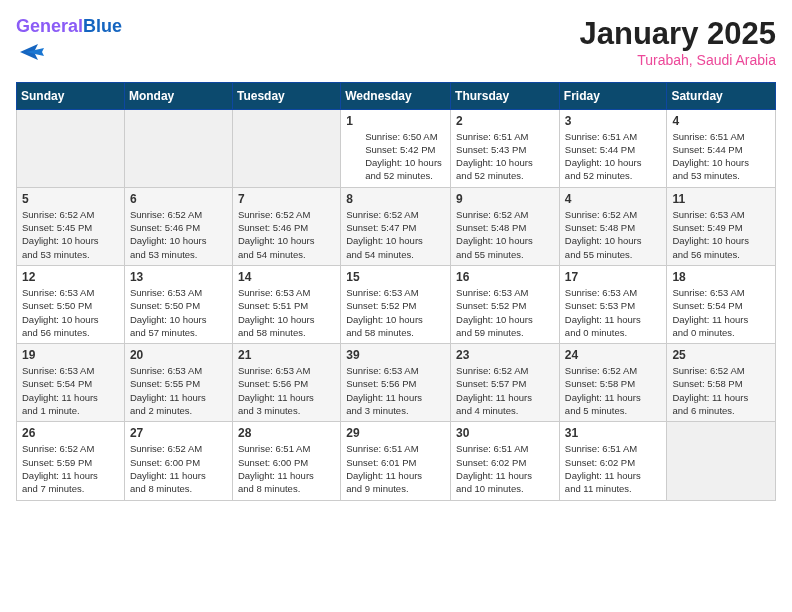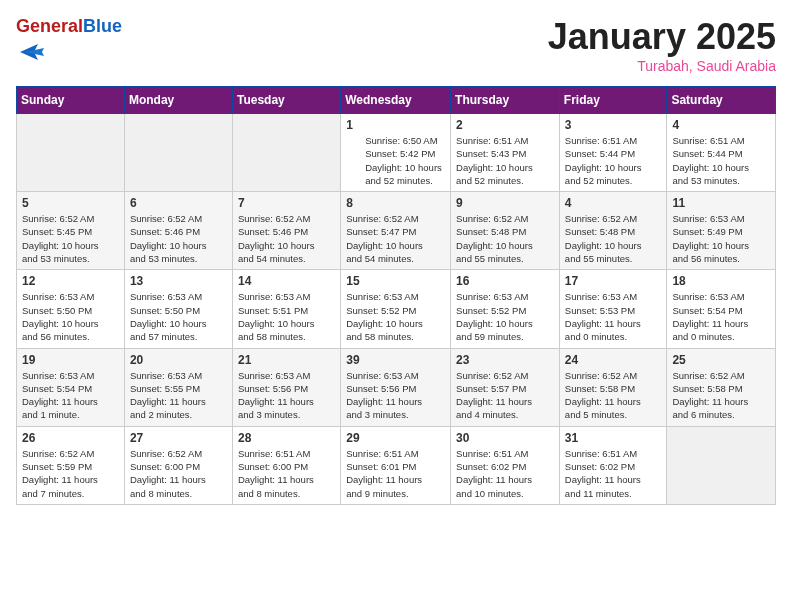--- a/index.html
+++ b/index.html
@@ -18,45 +18,45 @@
     }
     .logo {
       display: flex;
       align-items: center;
     }
     .logo-text {
       font-size: 18px;
       font-weight: bold;
       line-height: 1.2;
     }
-    .logo-general { color: #b91c1c; }
+    .logo-general { color: #8b5cf6; }
     .logo-blue { color: #1565c0; }
     .logo-icon {
       width: 28px;
       height: 28px;
       margin-left: 2px;
     }
     .title-block {
       text-align: right;
     }
     .month-title {
-      font-size: 36px;
+      font-size: 31px;
       font-weight: bold;
       color: #222;
     }
     .location {
       font-size: 14px;
       color: #ec4899;
     }
     .calendar {
       width: 100%;
       border-collapse: collapse;
     }
     .calendar th {
-      background: #701a75;
+      background: #0c4a6e;
       color: #fff;
       font-size: 12px;
       font-weight: bold;
       padding: 6px 4px;
       text-align: left;
       border: 1px solid #0d47a1;
     }
     .calendar td {
       vertical-align: top;
       border: 1px solid #ccc;

